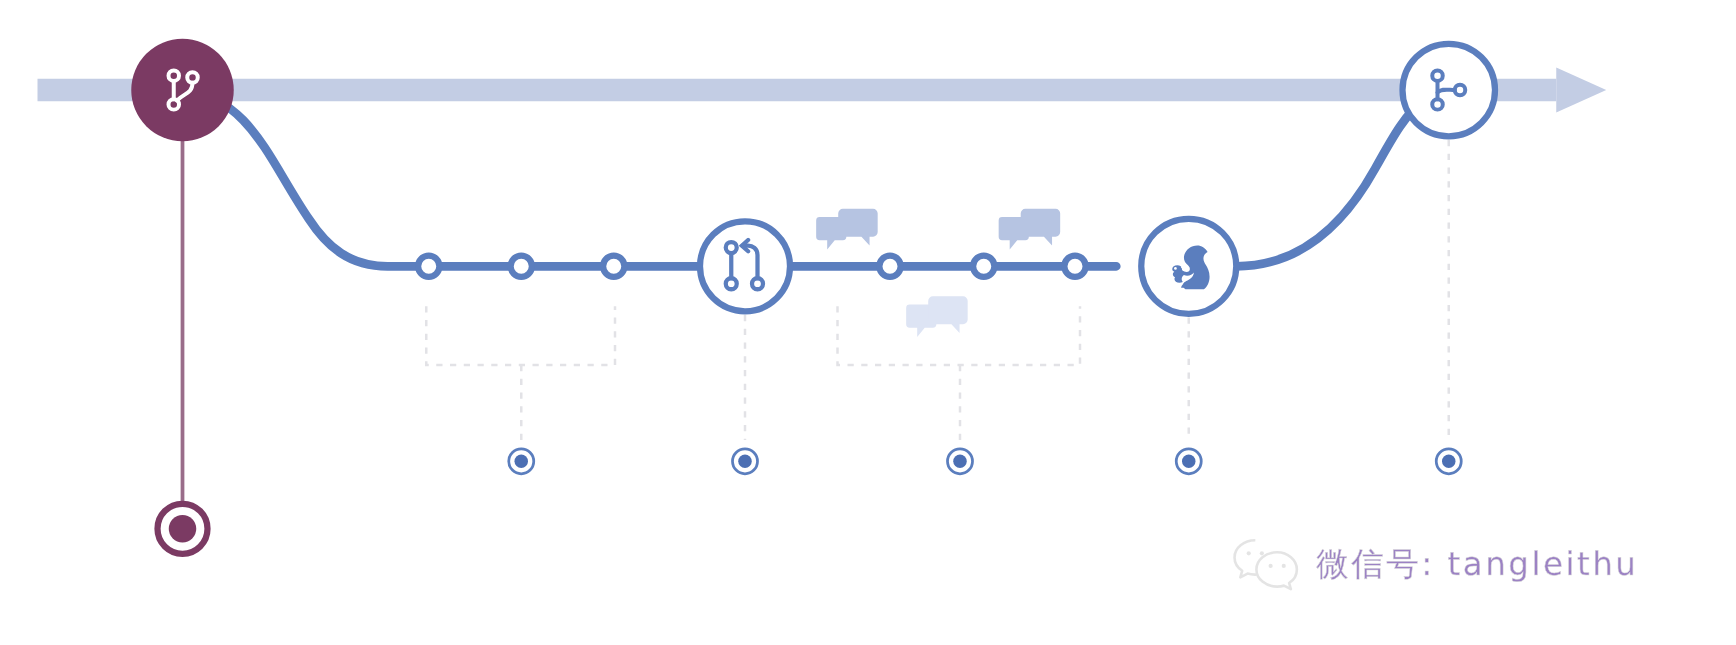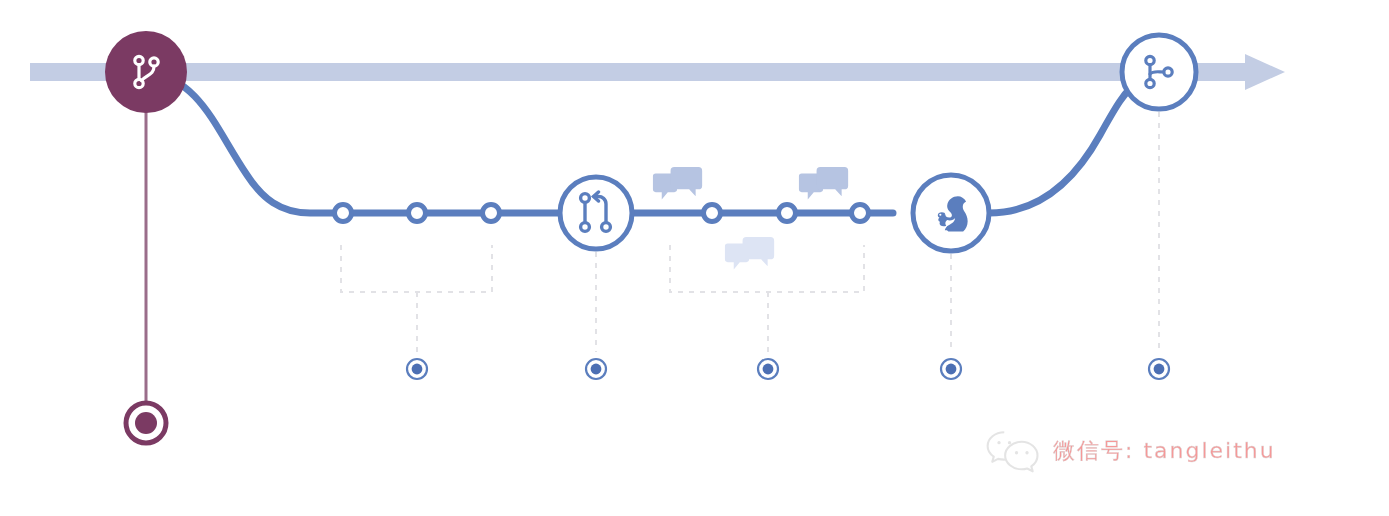--- a/index.html
+++ b/index.html
@@ -28,22 +28,22 @@
     position: absolute;
     left: 985px;
     top: 428px;
     display: flex;
     align-items: center;
     gap: 12px;
     opacity: 0.55;
   }
   #watermark .wm-text {
     font-family: "DejaVu Sans", sans-serif;
-    font-size: 22px;
-    color: #ef4444;
+    font-size: 26px;
+    color: #4c1d95;
     letter-spacing: 2px;
     white-space: nowrap;
     -webkit-text-stroke: 0.4px #bdbdbd;
   }
 </style>
 </head>
 <body>
 
 <div id="stage">
 

